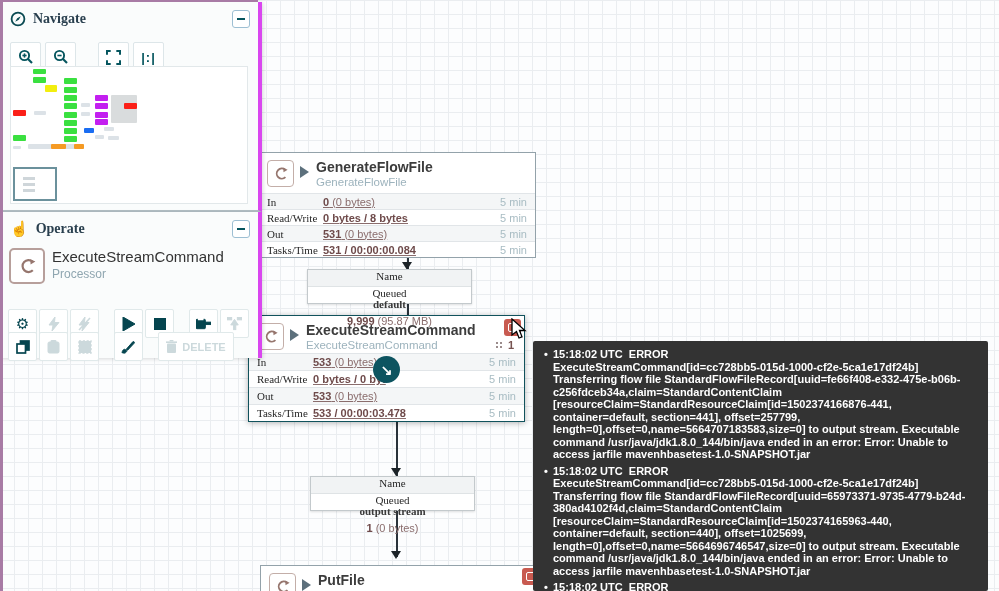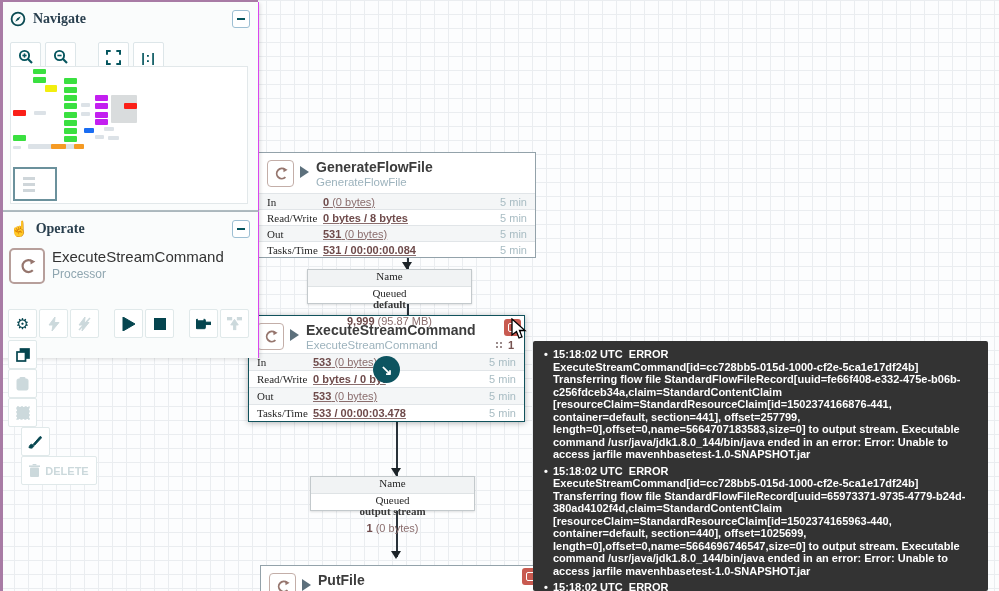--- a/index.html
+++ b/index.html
@@ -9,21 +9,21 @@
   .canvas{position:absolute;inset:0;
     background-color:#fcfdfe;
     background-image:linear-gradient(#eaedf0 1px,transparent 1px),
                      linear-gradient(90deg,#eaedf0 1px,transparent 1px);
     background-size:14px 14px;}
   
   .strip-left{position:absolute;left:0;top:0;width:3px;height:591px;background:#a87ba5;z-index:40;}
   .strip-top{position:absolute;left:0;top:0;width:258px;height:2px;background:#a87ba5;z-index:41;}
   
   .panel{position:absolute;left:0;width:258px;background:#fafcfc;z-index:10;
-         border-right:1px solid #d946ef;box-shadow:1px 1px 4px rgba(0,0,0,.15);}
+         border-right:4px solid #d946ef;box-shadow:1px 1px 4px rgba(0,0,0,.15);}
   #navigate-panel{top:2px;height:208px;border-bottom:2px solid #b2bec4;}
   #operate-panel{top:212px;height:146px;}
   .panel-h{height:26px;display:flex;align-items:center;gap:7px;padding:4px 8px 0 10px;
            font-family:"Liberation Serif",serif;font-weight:bold;font-size:14px;color:#293f4e;}
   .collapse-btn{margin-left:auto;width:16px;height:16px;border:1px solid #9dbfd3;border-radius:3px;
                 background:#fff;display:flex;align-items:center;justify-content:center;cursor:pointer;}
   .collapse-btn::after{content:"";display:block;width:8px;height:2px;background:#05555e;}
   
   .nav-toolbar{display:flex;align-items:center;margin:10px 0 0 10px;}
   .nav-btn{width:29px;height:28px;background:#fff;border:1px solid #dde6e9;border-radius:2px;
@@ -36,21 +36,21 @@
   .mm-block{position:absolute;border-radius:1px;}
   .mm-viewport{position:absolute;border:2px solid #6b919c;background:#fff;}
   .mm-line{position:absolute;left:8px;width:12px;height:3px;background:#cfd6da;}
   
   .op-stamp{position:absolute;left:9px;top:36px;width:32px;height:32px;border:2px solid #b79f9b;
             border-radius:5px;background:#fff;display:flex;align-items:center;justify-content:center;}
   .op-title{position:absolute;left:52px;top:36px;font-size:15px;color:#333;}
   .op-sub{position:absolute;left:52px;top:55px;font-size:12px;color:#8fa6b0;}
   .op-id{position:absolute;left:9px;top:78px;font-size:12.5px;color:#5c5250;}
   .op-row{position:absolute;left:8px;display:flex;}
-  .op-row1{top:97px;} .op-row2{top:128px;flex-direction:column;}
+  .op-row1{top:97px;} .op-row2{top:120px;}
   .op-btn{width:27px;height:27px;border:1px solid #e0e9ea;background:#fff;border-radius:2px;
           display:flex;align-items:center;justify-content:center;margin-right:2px;
           color:#05454f;font-size:15px;}
   .op-btn.sp{margin-left:13px;}
   .op-btn.off{color:#ccd9dc;}
   .op-btn.off svg{stroke:#ccd9dc;fill:#ccd9dc;}
   .op-btn svg{stroke:#05454f;fill:#05454f;}
   .delete-btn{width:74px;height:27px;border:1px solid #e0e9ea;background:#fff;border-radius:2px;
               display:flex;align-items:center;justify-content:center;gap:5px;margin-left:13px;
               color:#ccd9dc;font-weight:bold;font-size:11px;}

